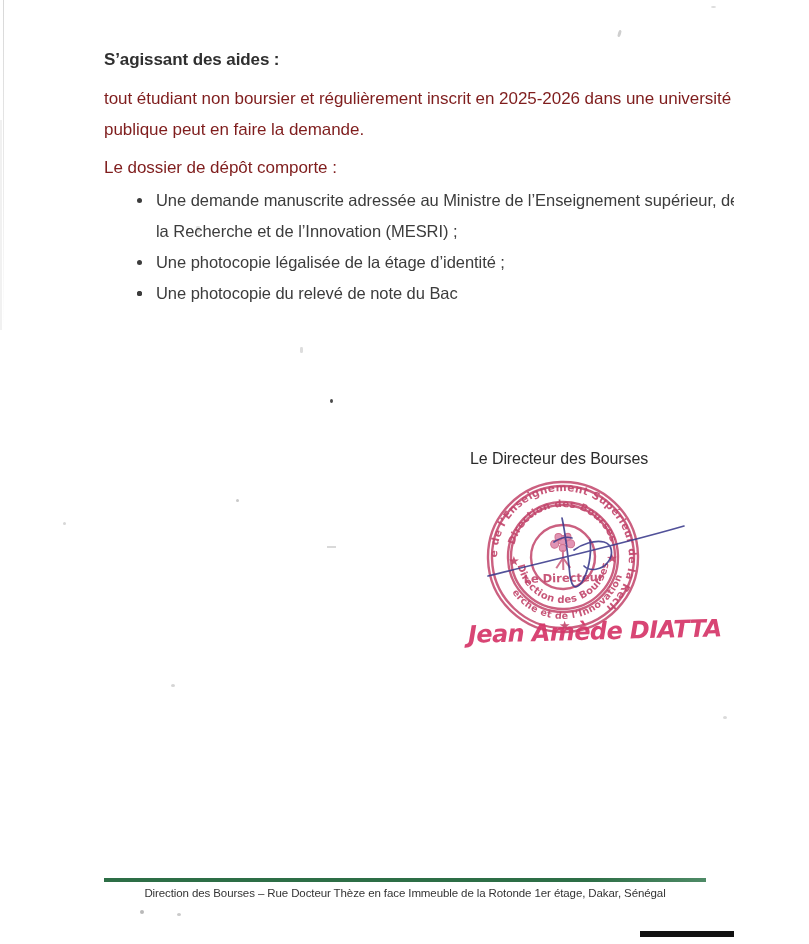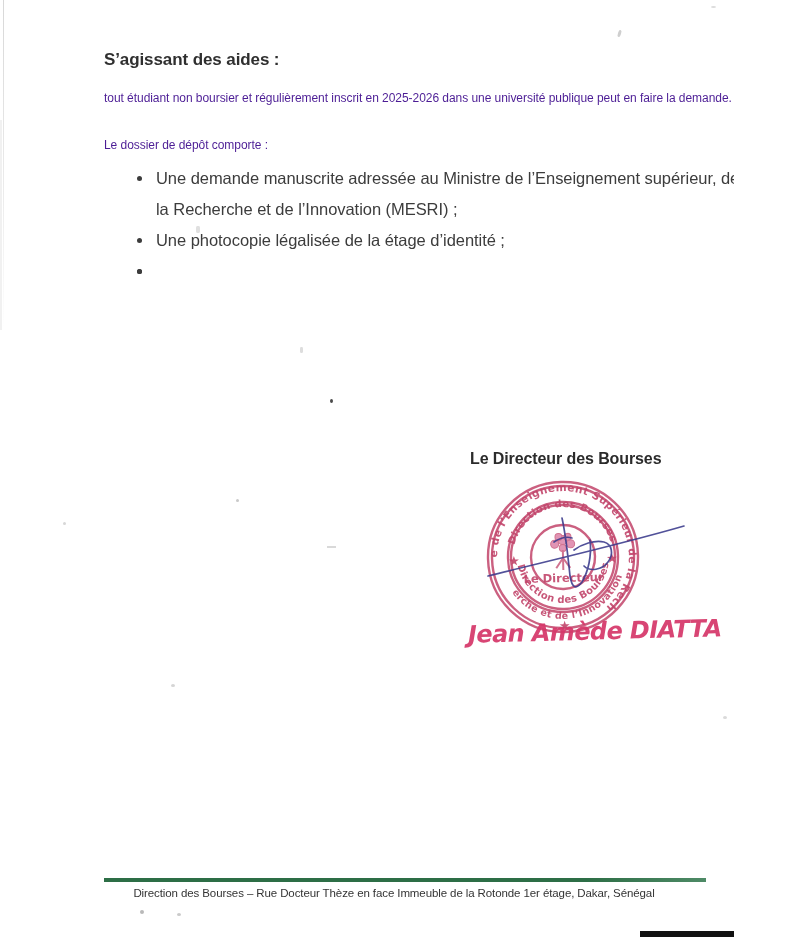--- a/index.html
+++ b/index.html
@@ -52,28 +52,28 @@
     width: 640px;
   }
   .heading {
     font-size: 17px;
     font-weight: bold;
     color: #2f2f2f;
     letter-spacing: -0.1px;
     margin: 0 0 13px 0;
   }
   .para {
-    font-size: 12px;
+    font-size: 17px;
     line-height: 31px;
     margin: 0;
-    color: #4c1d95;
+    color: #7f1d1d;
     letter-spacing: -0.05px;
   }
   .para.intro { width: 633px; }
-  .para.comporte { margin-top: 16px; }
+  .para.comporte { margin-top: 7px; }
 
   .bullet-list {
     list-style: none;
     margin: 2px 0 0 0;
     padding: 0;
   }
   .bullet-item {
     position: relative;
     padding-left: 52px;
     font-size: 16.5px;
@@ -94,21 +94,21 @@
 
   
   .sign-block {
     position: absolute;
     left: 470px;
     top: 450px;
     width: 260px;
   }
   .sign-title {
     font-size: 16px;
-    font-weight: bold;
+    font-weight: normal;
     color: #2b2b2b;
     letter-spacing: -0.1px;
     white-space: nowrap;
   }
 
   .stamp-area {
     position: absolute;
     left: 462px;
     top: 478px;
     width: 220px;
@@ -158,21 +158,21 @@
     background: #2d6e46;
   }
   .footer-rule .fade {
     position: absolute;
     right: 0; top: 0;
     width: 120px; height: 100%;
     background: linear-gradient(to right, #2d6e46, #4e8a66);
   }
   .footer-text {
     position: absolute;
-    left: 93px;
+    left: 104px;
     top: 885px;
     width: 602px;
     text-align: center;
     font-size: 11.5px;
     line-height: 16px;
     color: #343434;
     letter-spacing: -0.1px;
   }
   .black-bar {
     position: absolute;
@@ -215,20 +215,21 @@
       </li>
       <li class="bullet-item">
         <span class="dot"></span>
         <span>Une photocopie légalisée de la étage d’identité ;</span>
       </li>
       <li class="bullet-item">
         <span class="dot"></span>
       </li>
       <li class="bullet-item">
         <span class="dot"></span>
+        <span>Une photocopie du relevé de note du Bac</span>
       </li>
     </ul>
   </div>
 
   <div class="sign-block">
     <div class="sign-title">Le Directeur des Bourses</div>
   </div>
 
   <div class="stamp-area">
 

